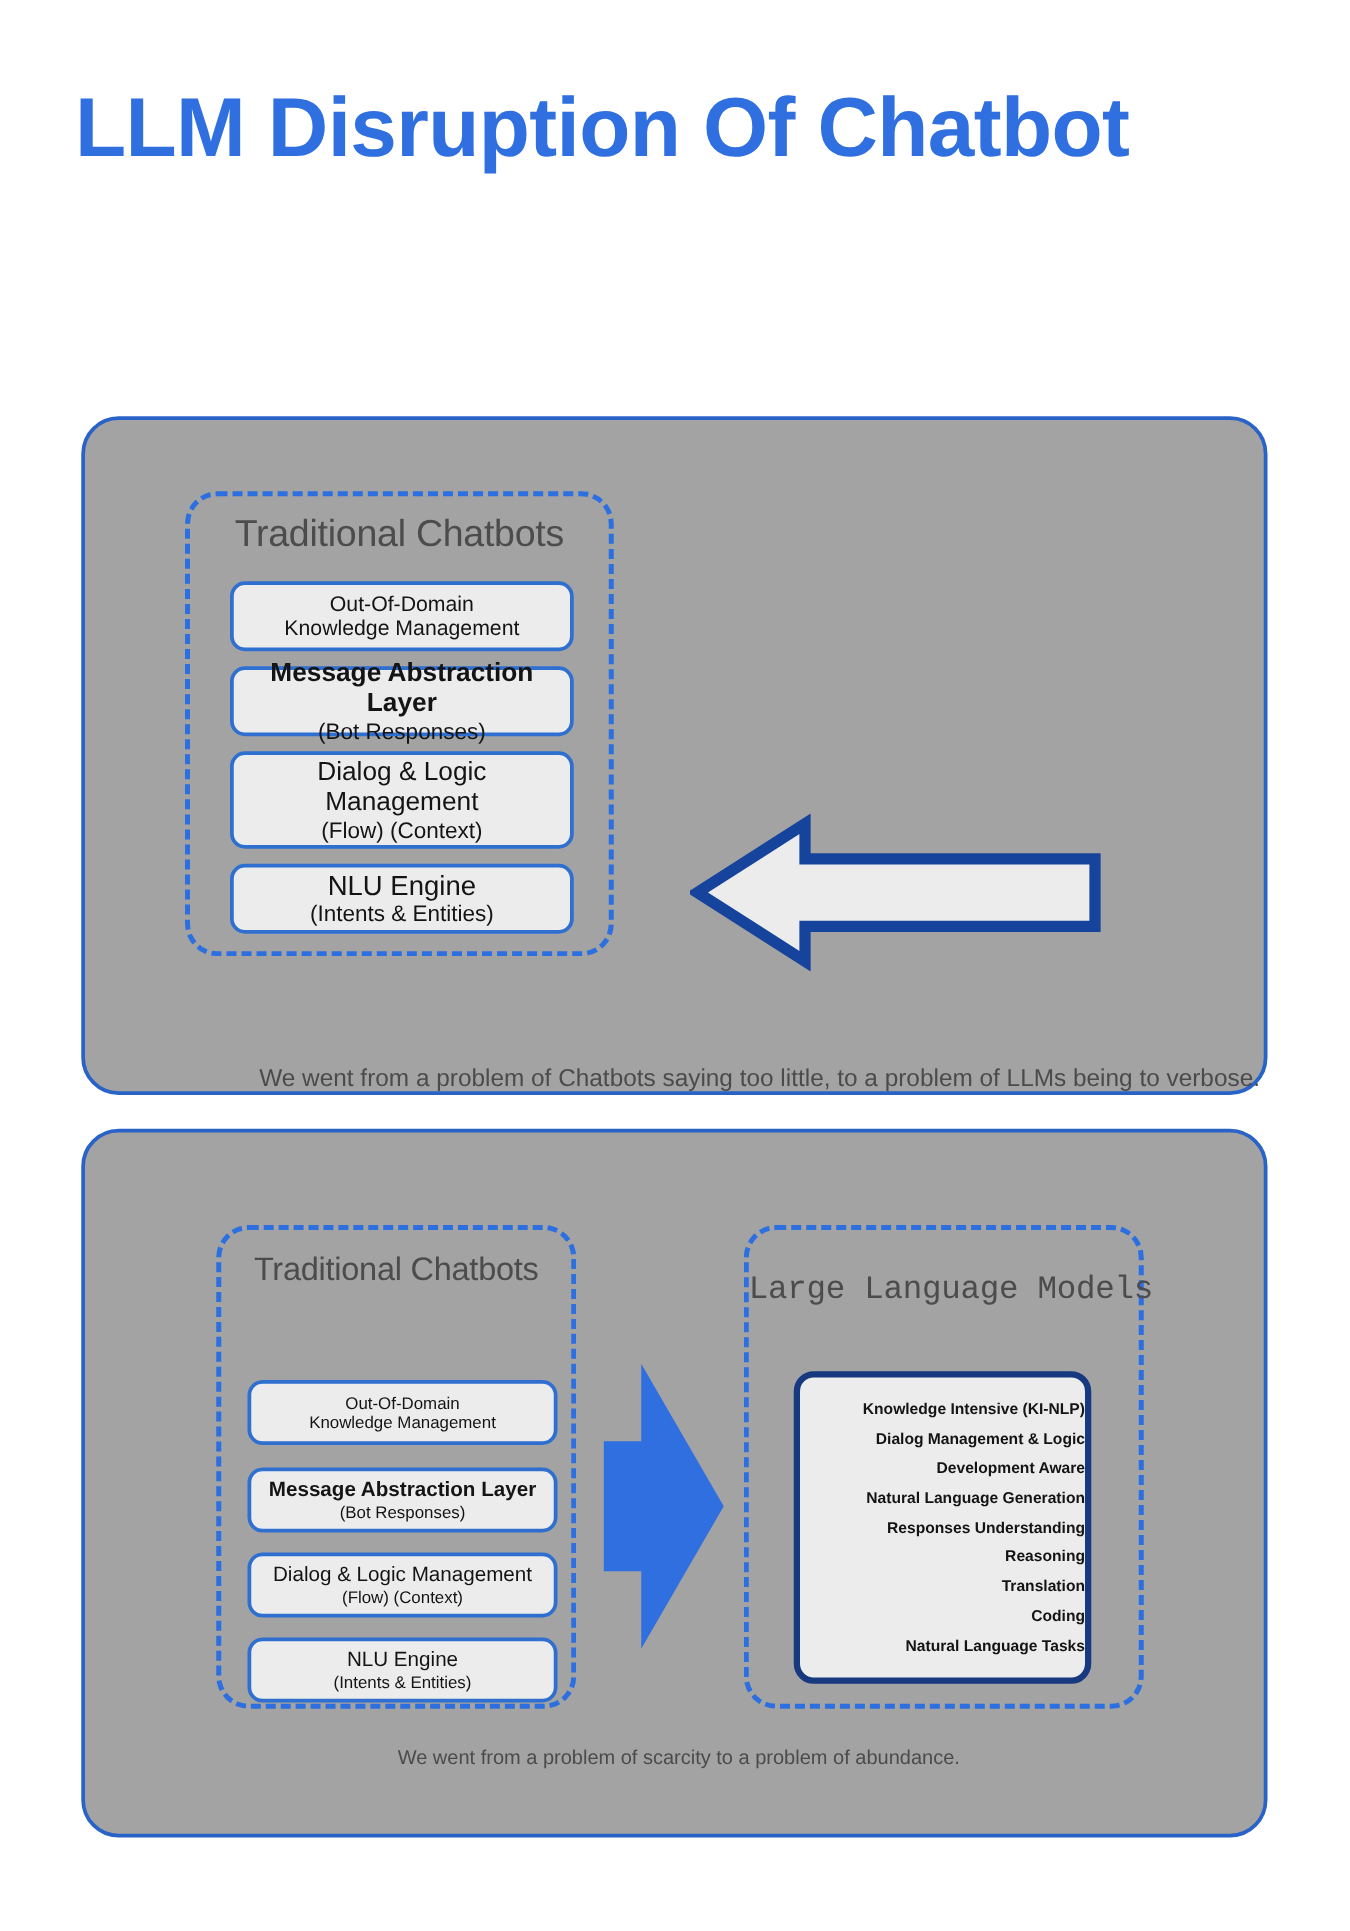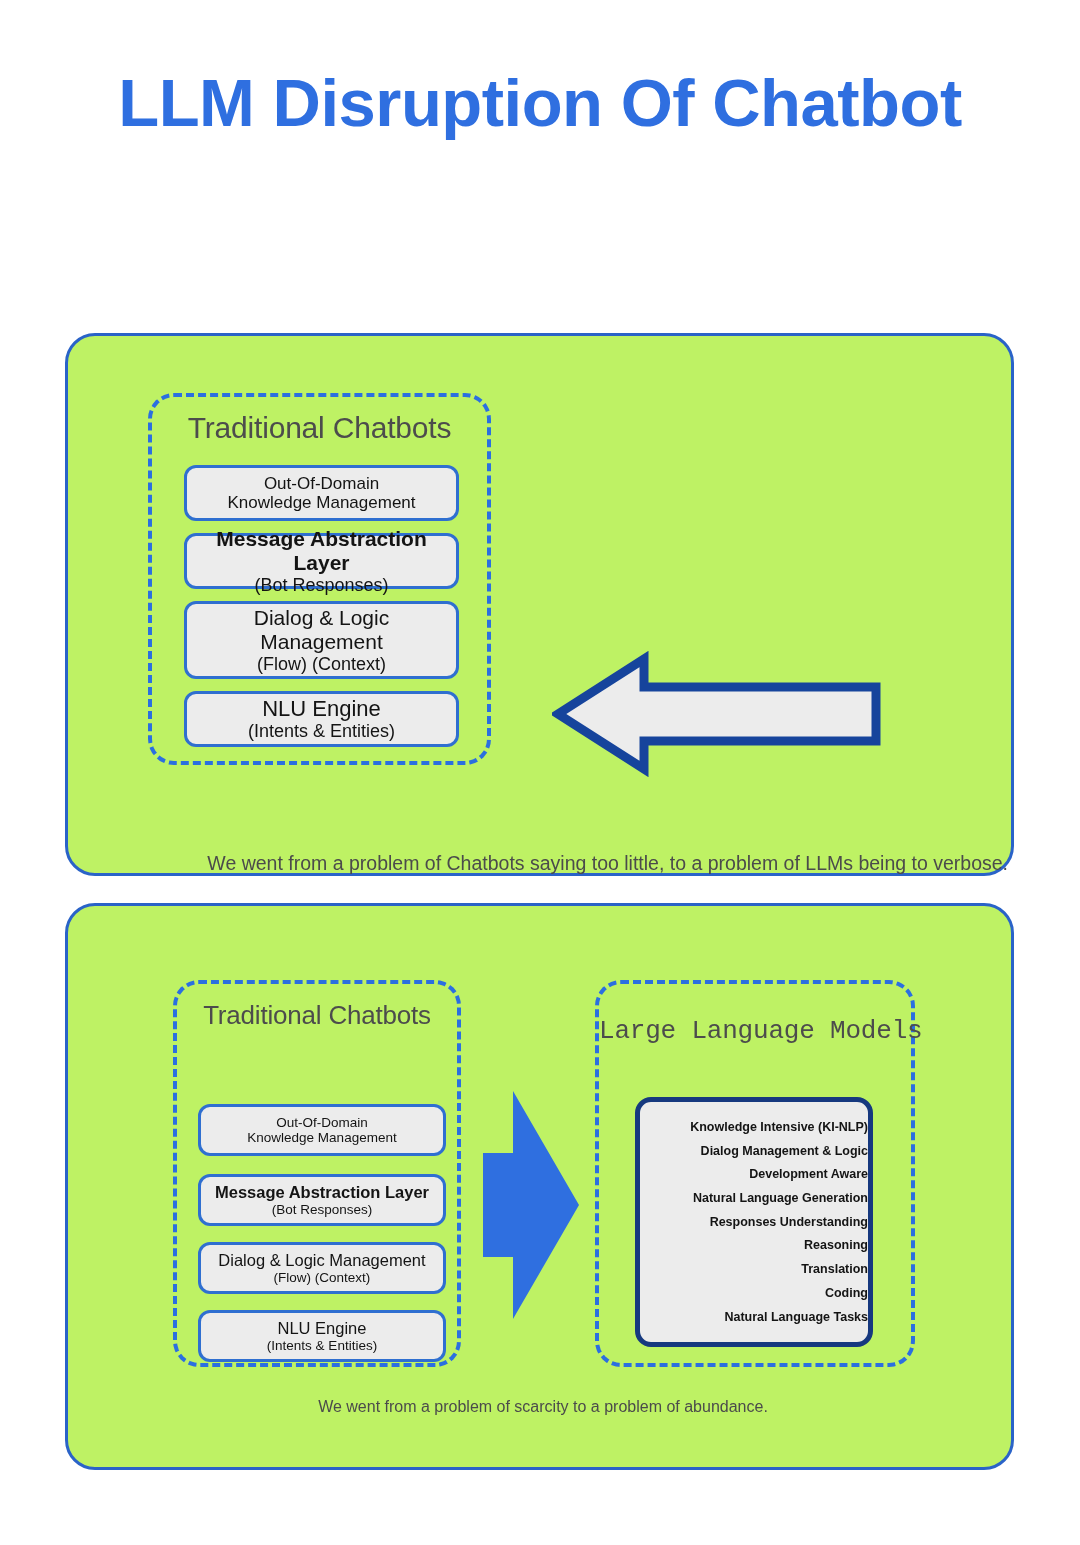--- a/index.html
+++ b/index.html
@@ -16,36 +16,35 @@
     font-family: "Liberation Sans", "DejaVu Sans", sans-serif;
     color: #333333;
   }
 
   
   .title {
     position: absolute;
     left: 60px;
     top: 58px;
     width: 960px;
-    text-align: center;
     font-size: 67px;
     line-height: 1.33;
     font-weight: 700;
     letter-spacing: -0.5px;
     color: #2f6fe0;
   }
   .title-line { display: block; }
 
   
   .panel {
     position: absolute;
     box-sizing: border-box;
     border: 3px solid #2a63c8;
     border-radius: 30px;
-    background: #bef264;
+    background: #a3a3a3;
   }
   #panel-one  { left: 65px;  top: 333px;  width: 949px; height: 543px; }
   #panel-two  { left: 65px;  top: 903px;  width: 949px; height: 567px; }
 
   
   .dashed-box {
     position: absolute;
     box-sizing: border-box;
     border: 4px dashed #2b6fe0;
     border-radius: 26px;

